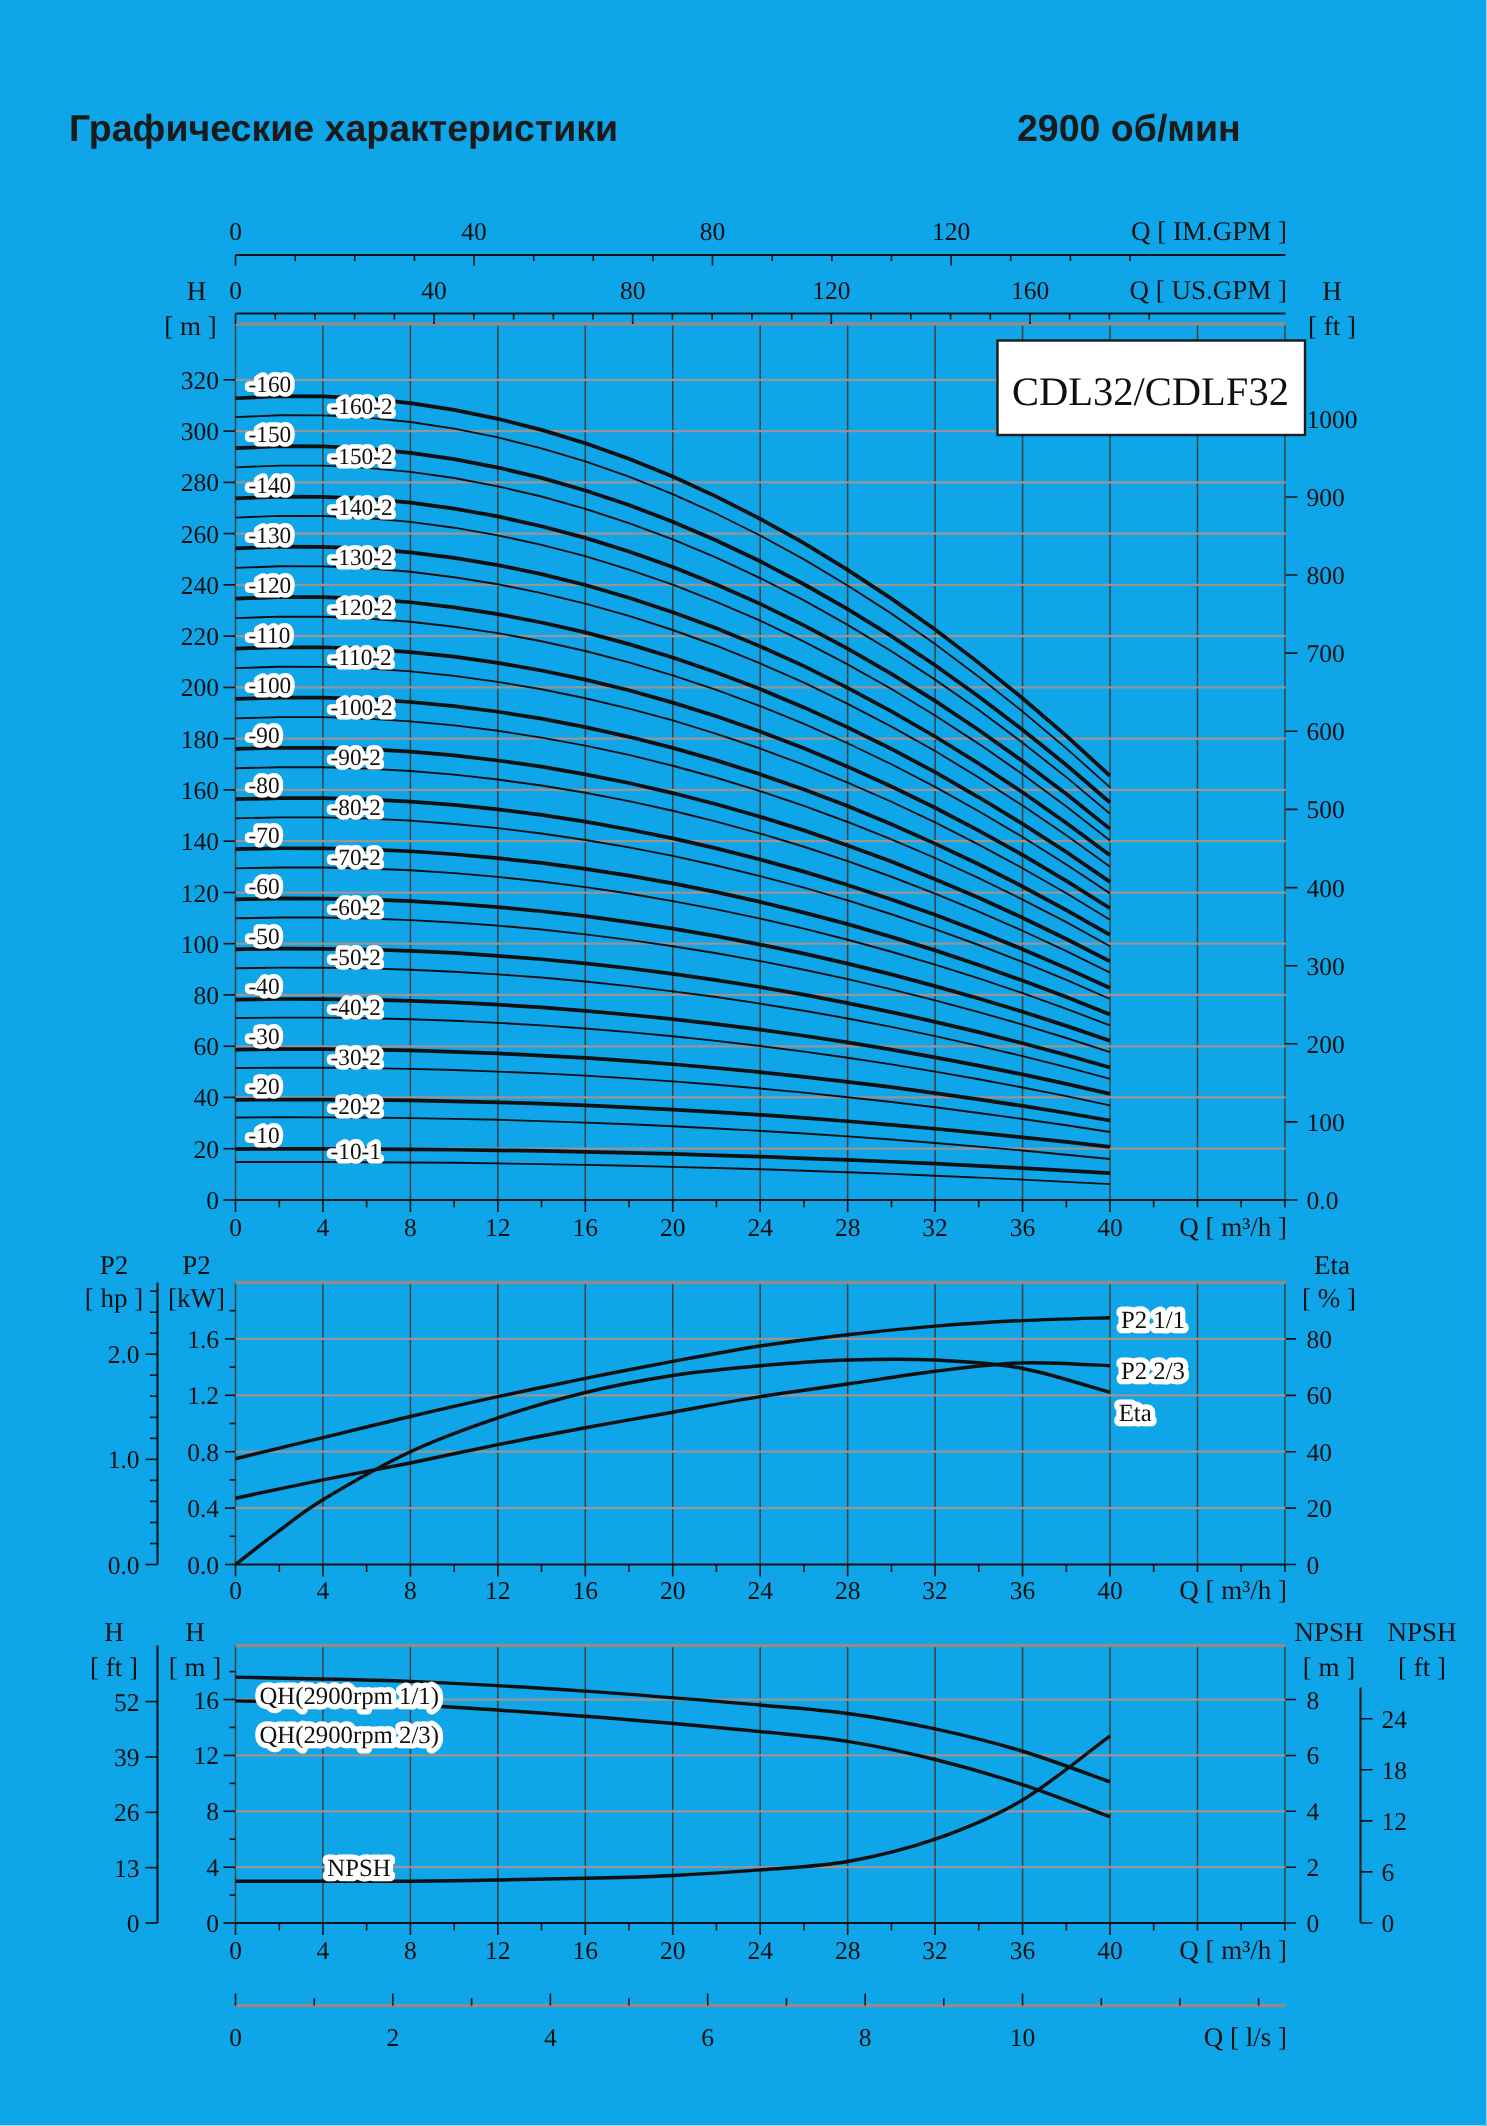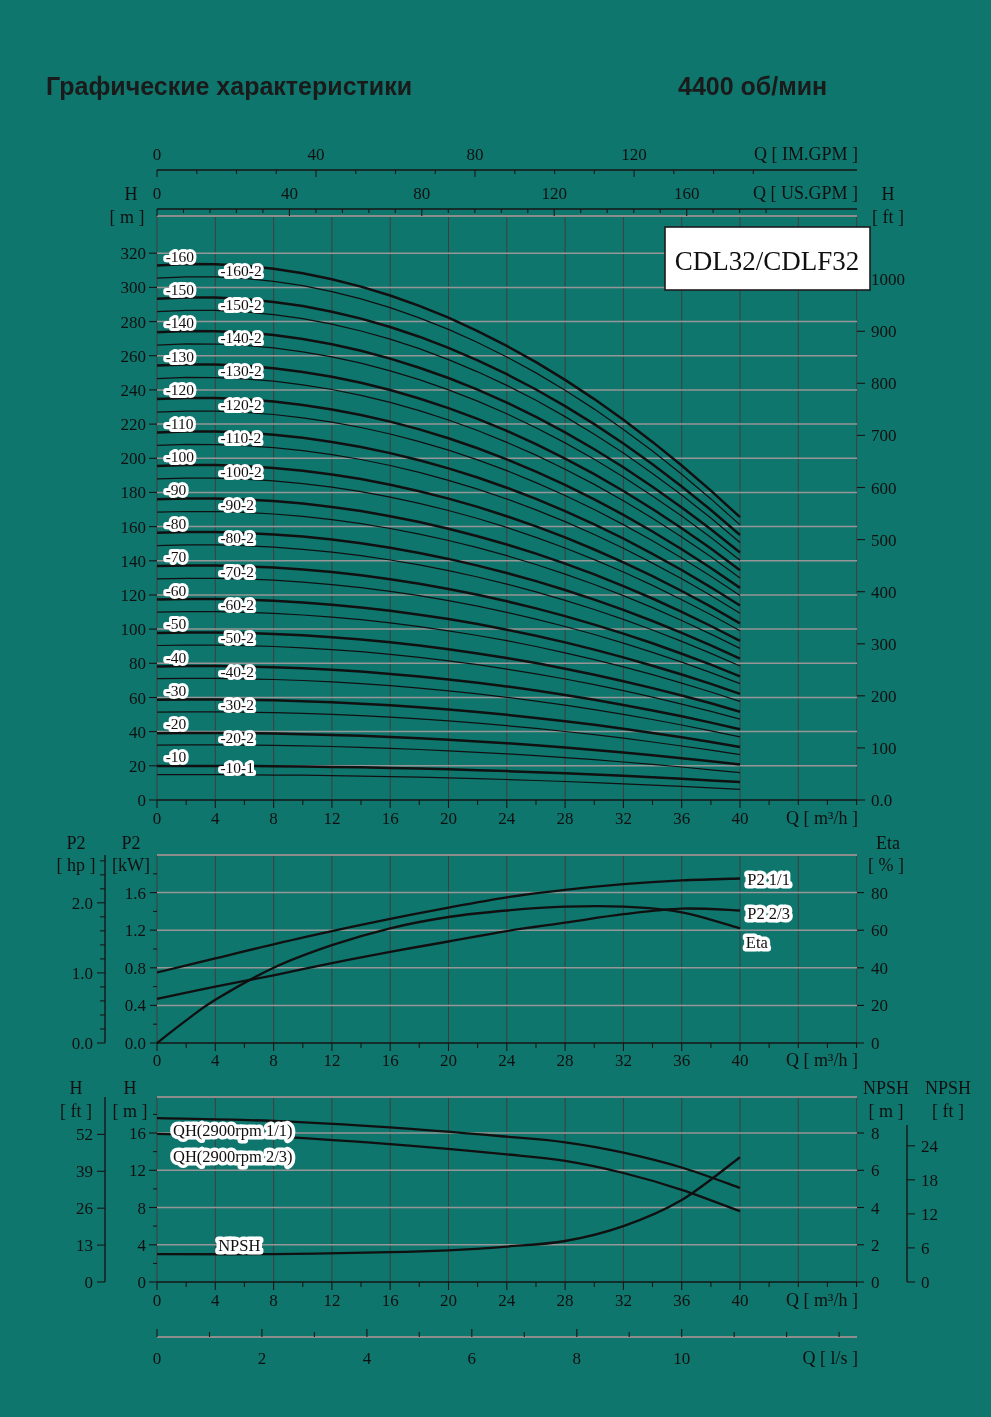--- a/index.html
+++ b/index.html
@@ -1,16 +1,16 @@
 <!DOCTYPE html>
 <html><head>
 <meta charset="utf-8">
 <style>
   html,body{margin:0;padding:0;background:#fff;}
-  .page{position:relative;width:991px;height:1417px;background:#0f766e;overflow:hidden;
+  .page{position:relative;width:991px;height:1417px;background:#0ea5e9;overflow:hidden;
         font-family:"Liberation Serif","DejaVu Serif",serif;}
   .titlebar span{position:absolute;font-family:"Liberation Sans","DejaVu Sans",sans-serif;
         font-weight:bold;font-size:25px;color:#1a1a1a;white-space:nowrap;}
   .t1{left:46px;top:72px;}
   .t2{left:678px;top:72px;}
   svg{position:absolute;left:0;top:0;}
   svg text{font-family:"Liberation Serif","DejaVu Serif",serif;fill:#101010;}
   .vg{stroke:#3f3f3f;stroke-width:1;}
   .hg{stroke:#969696;stroke-width:1.5;}
   .tb{stroke:#8d8d8d;stroke-width:2.2;}
@@ -25,21 +25,21 @@
   .clab{font-size:15.5px;paint-order:stroke;stroke:#fff;stroke-width:6px;stroke-linejoin:round;}
   .clab2{font-size:16.5px;paint-order:stroke;stroke:#fff;stroke-width:7px;stroke-linejoin:round;}
   .model{font-size:27px;}
 </style>
 </head>
 <body>
 
 <div class="page">
   <div class="titlebar">
     <span class="t1">Графические характеристики</span>
-    <span class="t2">4400 об/мин</span>
+    <span class="t2">2900 об/мин</span>
   </div>
 
   <svg width="991" height="1417" viewBox="0 0 991 1417">
 
     <g id="g-main-grid">
         <line x1="157" y1="216" x2="157" y2="800" class="vg"></line>
         <line x1="215.3" y1="216" x2="215.3" y2="800" class="vg"></line>
         <line x1="273.6" y1="216" x2="273.6" y2="800" class="vg"></line>
         <line x1="331.9" y1="216" x2="331.9" y2="800" class="vg"></line>
         <line x1="390.2" y1="216" x2="390.2" y2="800" class="vg"></line>

